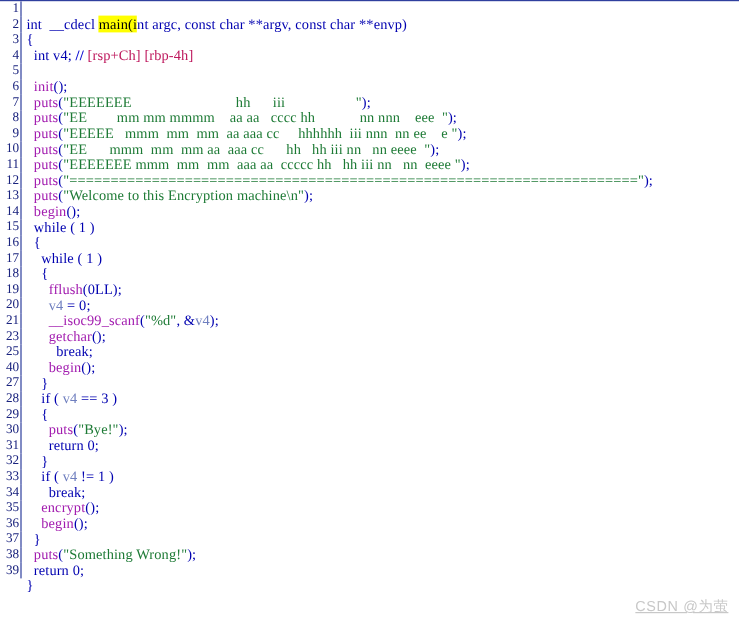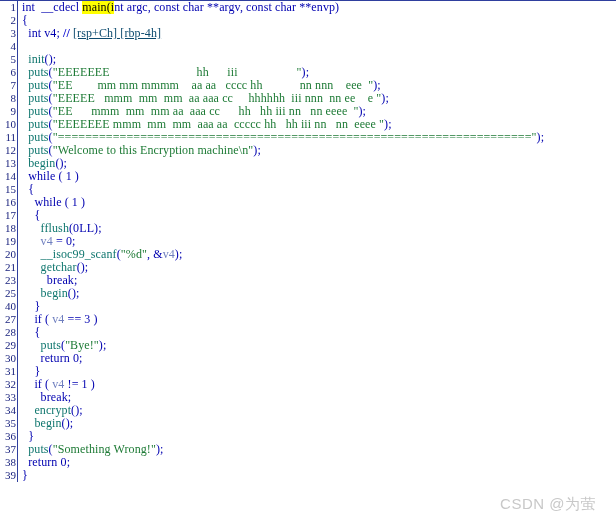--- a/index.html
+++ b/index.html
@@ -72,40 +72,42 @@
   }
 
   .code-text {
     flex: 1 1 auto;
     font-family: "Liberation Serif", "DejaVu Serif", serif;
     font-size: 12px;
     line-height: 13px;
     white-space: pre;
     color: #0a0a8c;
     letter-spacing: 0.1px;
+    margin-top: 13px;
   }
 
   
   .t-kw      { color: #0000b0; }   
-  .t-fn      { color: #0f766e; }   
+  .t-fn      { color: #a21caf; }   
   .t-str     { color: #1d7a35; }   
-  .t-cmt     { color: #0c4a6e; text-decoration: underline; }   
+  .t-cmt     { color: #be185d; }   
   .t-cmtmark { color: #0000d0; font-weight: bold; } 
   .t-var     { color: #6f7fbf; }
   .t-hl      { background: #ffff00; color: #000000; }
 
   #watermark {
     position: absolute;
-    right: 20px;
+    right: 9px;
     bottom: 6px;
     font-family: "Liberation Sans", "DejaVu Sans", sans-serif;
-    font-size: 15px;
+    font-size: 12px;
     color: #c8c8c8;
     letter-spacing: 0.5px;
     user-select: none;
+    text-decoration: underline;
   }
 </style>
 </head>
 <body>
 
 <div id="decompiler-view">
   <div id="top-rule"></div>
   <div id="code-area">
       <div class="code-line"><div class="gutter">1</div><div class="gutter-rule"></div><div class="code-text"><span class="t-kw">int  __cdecl </span><span class="t-hl">main(i</span><span class="t-kw">nt argc, const char **argv, const char **envp)</span></div></div>
       <div class="code-line"><div class="gutter">2</div><div class="gutter-rule"></div><div class="code-text"><span class="t-kw">{</span></div></div>

